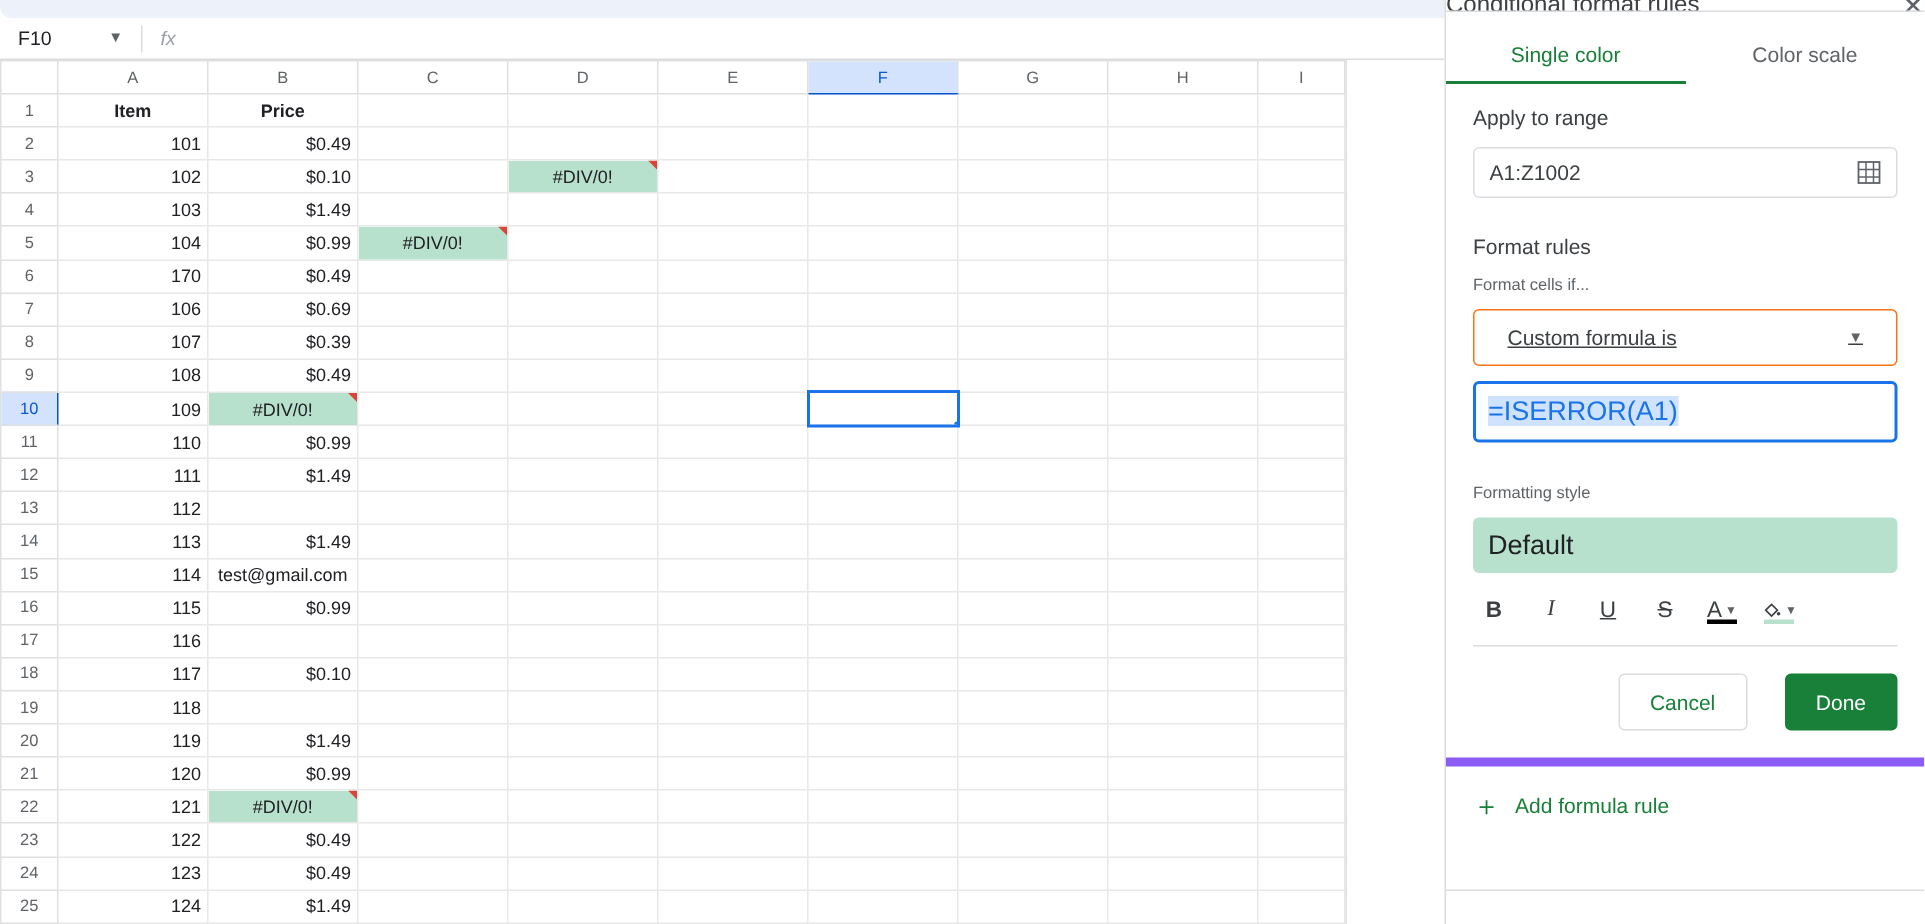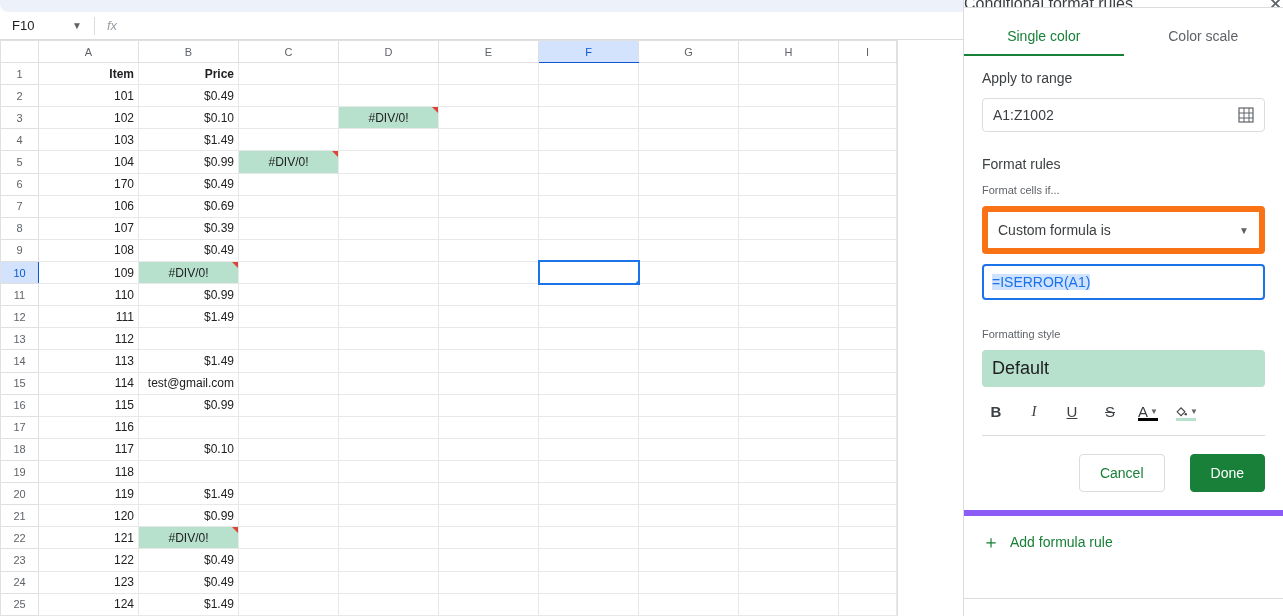--- a/index.html
+++ b/index.html
@@ -66,21 +66,21 @@
   }
   .grid td.cell {
     border: 1px solid #e8e8e8;
     height: 21px;
     font-size: 12px;
     padding: 0 4px;
     text-align: right;
     white-space: nowrap;
     overflow: hidden;
   }
-  .grid td.cell.left { text-align: right; }
+  .grid td.cell.left { text-align: center; }
   .grid .colA { width: 100px; }
   .grid .colB { width: 100px; }
   .grid .colC { width: 100px; }
   .grid .colD { width: 100px; }
   .grid .colE { width: 100px; }
   .grid .colF { width: 100px; }
   .grid .colG { width: 100px; }
   .grid .colH { width: 100px; }
   .grid .colI { width: 58px; }
   .sel-colhdr { background: #d3e3fd !important; color:#0b57d0 !important; border-bottom: 1px solid #0b57d0 !important;}
@@ -142,29 +142,29 @@
   .range-box {
     display:flex; align-items:center; justify-content:space-between;
     border:1px solid #dadce0; border-radius:4px;
     padding: 8px 10px; font-size:14px; color:#3c4043;
   }
   .range-grid-icon {
     width:16px; height:16px; position:relative;
   }
   .range-grid-icon svg { display:block; }
   .select-box {
-    border:6px solid #f97316; border-radius:4px;
-    padding: 10px 10px; font-size:14px; color:#3c4043;
+    border:1px solid #f97316; border-radius:4px;
+    padding: 10px 22px; font-size:14px; color:#3c4043;
     display:flex; justify-content:space-between; align-items:center;
-    cursor:pointer; margin-top:6px;
+    cursor:pointer; margin-top:6px;text-decoration:underline;
   }
   .caret-down { font-size:10px; color:#5f6368; }
   .formula-input {
     width:100%; border:2px solid #1a73e8; border-radius:4px;
-    padding: 8px 8px; font-size:14px; color:#1a73e8;
+    padding: 8px 8px; font-size:18px; color:#1a73e8;
     margin-top:10px; outline:none;
   }
   .formula-input .sel { background: #cfe2ff; }
   .style-preview {
     background:#b7e1cd; border-radius:4px;
     padding: 8px 10px; font-size:18px; color:#202124;
     margin-top:4px;
   }
   .fmt-toolbar {
     display:flex; align-items:center; gap:14px;

